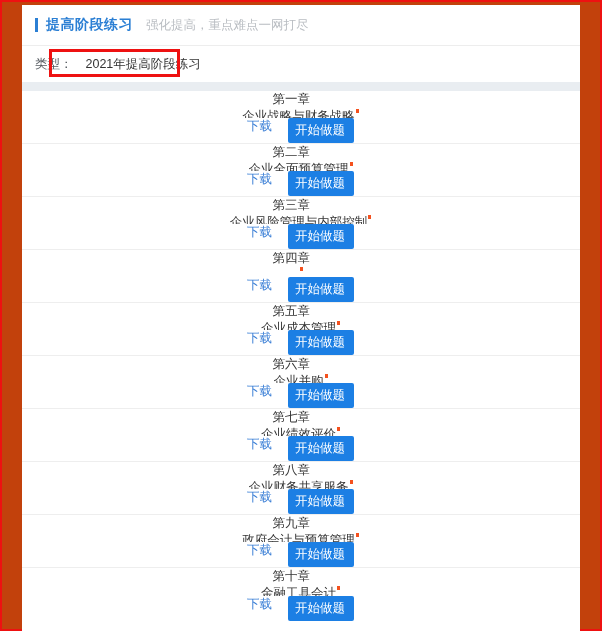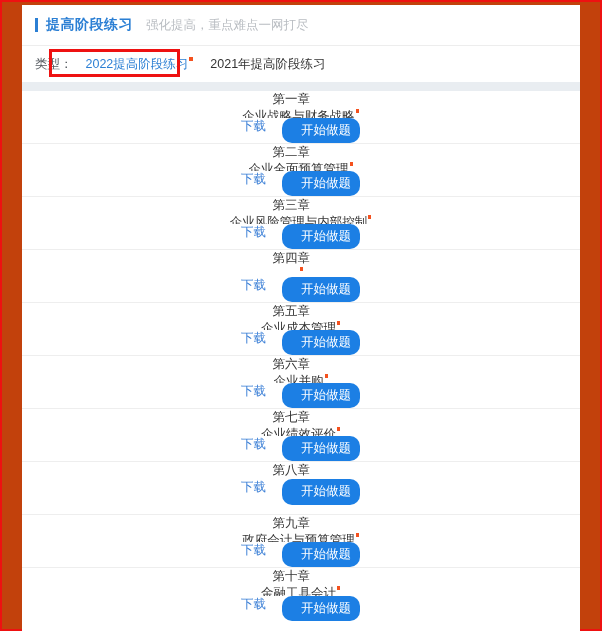--- a/index.html
+++ b/index.html
@@ -163,23 +163,23 @@
     color: #3b7fd6;
     white-space: nowrap;
     margin-right: 16px;
     cursor: pointer;
   }
   .start-button {
     background: #1c7fe4;
     color: #ffffff;
     font-size: 12.5px;
     line-height: 1;
-    padding: 6px 9px 7px 19px;
+    padding: 6px 9px 7px 7px;
     border: none;
-    border-radius: 10px;
+    border-radius: 2px;
     white-space: nowrap;
     cursor: pointer;
     font-family: inherit;
   }
 
   .bottom-pad {
     height: 14px;
     background: #ffffff;
   }
 </style>
@@ -192,23 +192,20 @@
     <div class="card header-card">
       <div class="title-accent"></div>
       <div class="page-title">提高阶段练习</div>
       <div class="page-subtitle">强化提高，重点难点一网打尽</div>
     </div>
     <div class="divider-line"></div>
 
     <div class="card tabs-card">
       <span class="tabs-label">类型：</span>
 
-      <span class="tab active">
-        <span>2022提高阶段练习</span><span class="dot-badge"></span>
-      </span>
 
       <span class="tab">
         <span>2021年提高阶段练习</span>
       </span>
 
       <div class="annotation-box"></div>
     </div>
 
     <div class="gap"></div>
 
@@ -264,20 +261,21 @@
         <div class="row">
           <span class="row-chapter">第七章</span>
           <span class="row-title"><span>企业绩效评价</span><span class="dot-badge"></span></span>
           <span class="row-actions">
             <span class="download-link">下载</span>
             <button class="start-button">开始做题</button>
           </span>
         </div>
         <div class="row">
           <span class="row-chapter">第八章</span>
+          <span class="row-title"><span>企业财务共享服务</span><span class="dot-badge"></span></span>
           <span class="row-actions">
             <span class="download-link">下载</span>
             <button class="start-button">开始做题</button>
           </span>
         </div>
         <div class="row">
           <span class="row-chapter">第九章</span>
           <span class="row-title"><span>政府会计与预算管理</span><span class="dot-badge"></span></span>
           <span class="row-actions">
             <span class="download-link">下载</span>

